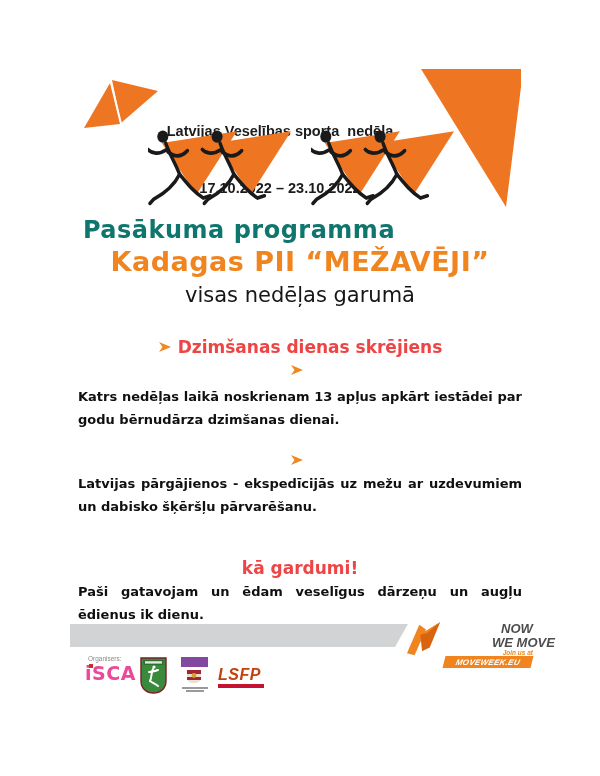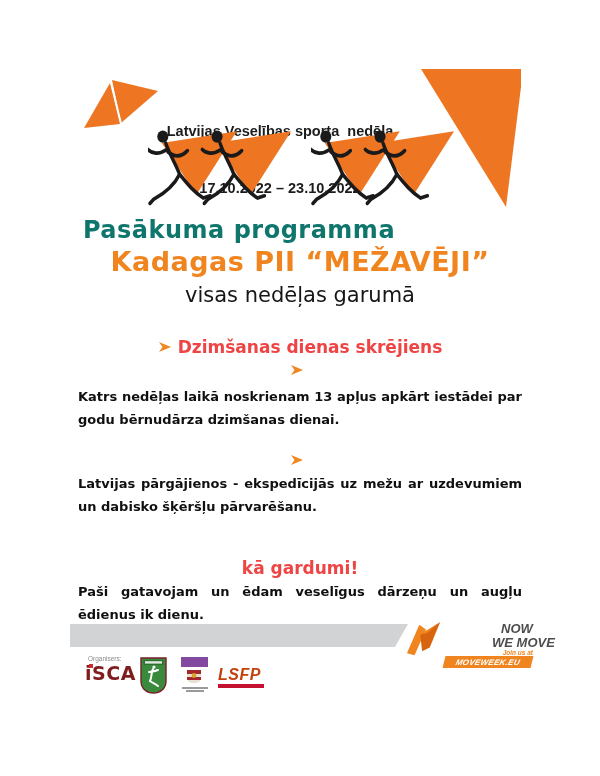--- a/index.html
+++ b/index.html
@@ -52,21 +52,21 @@
     color:#F0851F;font-style:italic;font-weight:bold;font-size:6.5px;
     font-family:"Liberation Sans",sans-serif;}
   .nwm-badge{left:444px;top:656px;width:88px;height:12px;background:#F0851F;
     transform:skewX(-14deg);display:flex;align-items:center;justify-content:center;}
   .nwm-badge span{color:#fff;font-style:italic;font-weight:bold;font-size:8px;
     font-family:"Liberation Sans",sans-serif;letter-spacing:.3px;}
 
   
   .org-label{left:88px;top:655px;font-size:6.5px;color:#8a8a8a;
     font-family:"Liberation Sans",sans-serif;}
-  .isca{left:85px;top:662px;font-size:19px;font-weight:800;color:#7f1d1d;
+  .isca{left:85px;top:662px;font-size:19px;font-weight:800;color:#ec4899;
     font-family:"DejaVu Sans",sans-serif;letter-spacing:.5px;}
   .isca-dot{left:89px;top:664px;width:4px;height:4px;background:#D22630;}
   .ministry-flag{left:181px;top:657px;width:27px;height:10px;background:#8348A0;}
   .min-text{left:180px;top:685px;width:30px;}
   .min-text .ln{height:2px;background:#9a9a9a;margin:1.5px 2px;}
   .lsfp{left:218px;top:666px;font-size:16px;font-weight:bold;font-style:italic;
     color:#c2410c;font-family:"Liberation Sans",sans-serif;letter-spacing:.5px;}
   .lsfp-bar{left:218px;top:684px;width:46px;height:4px;background:#C41230;}
 </style>
 </head>

